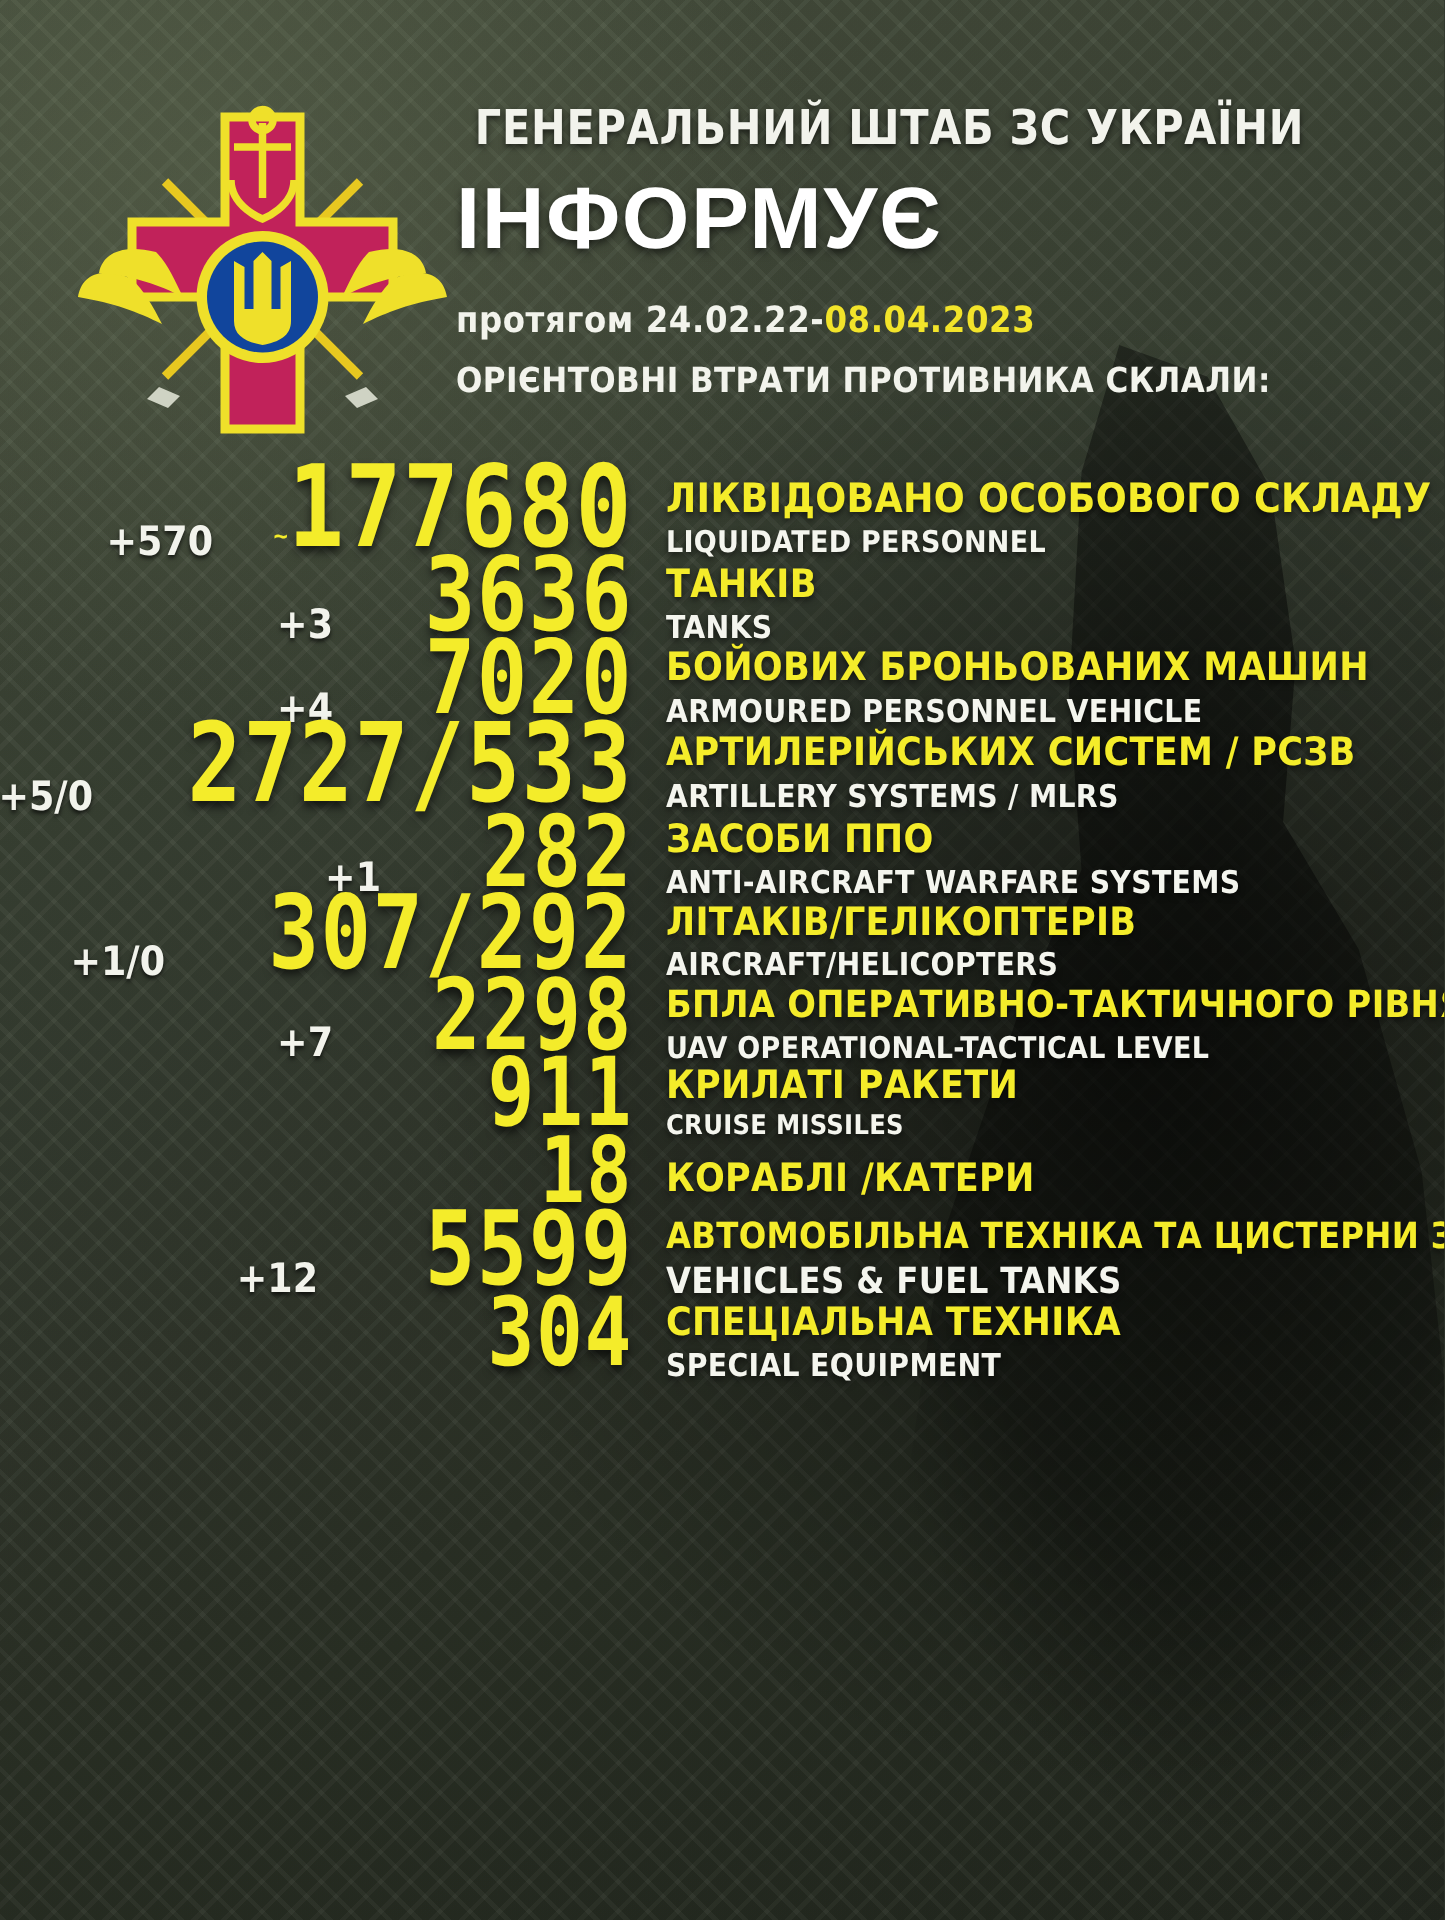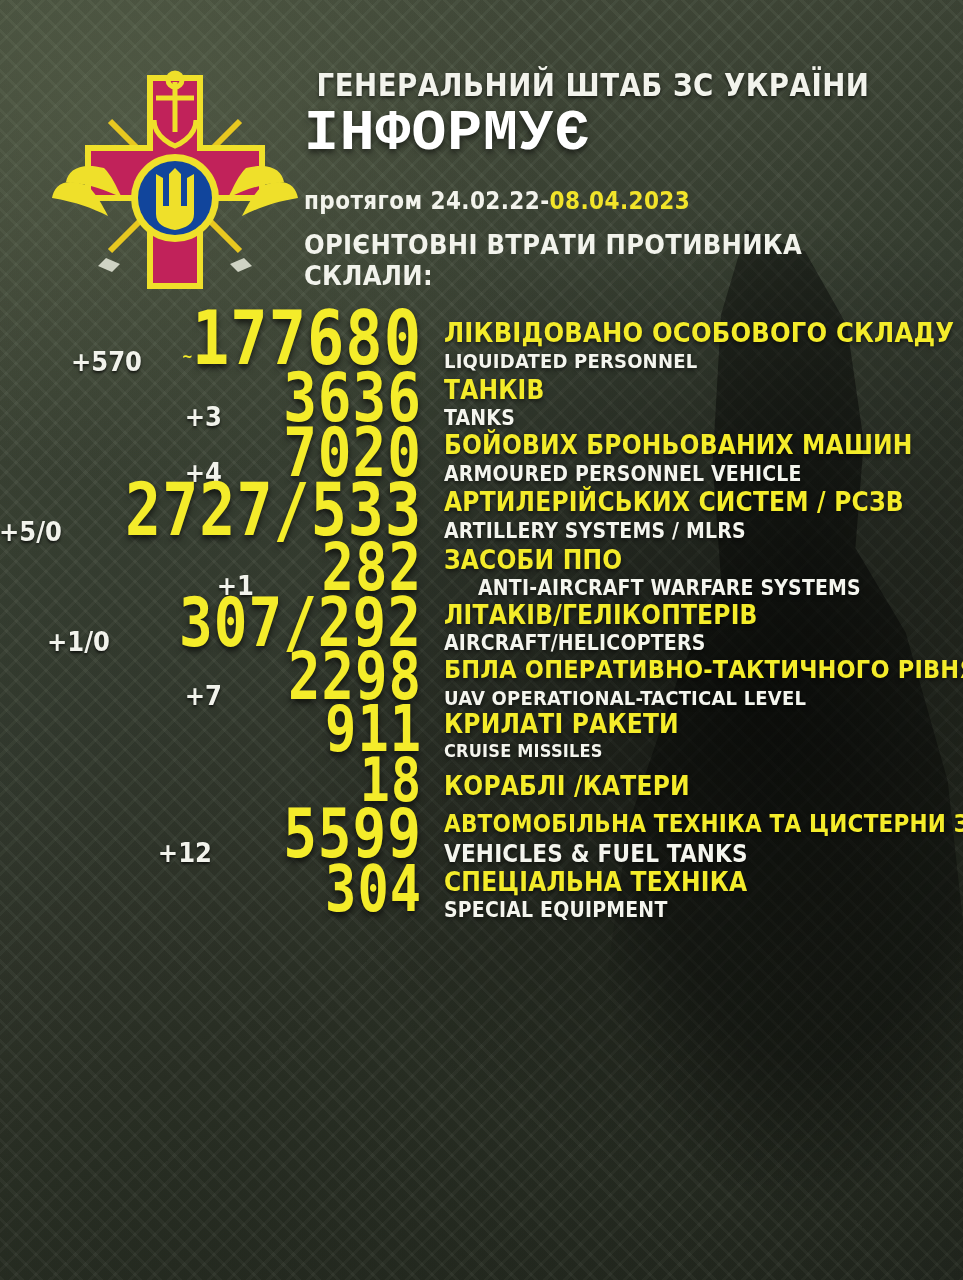--- a/index.html
+++ b/index.html
@@ -69,43 +69,44 @@
     font-family: "DejaVu Sans Condensed", "Liberation Sans", sans-serif;
     font-weight: bold;
     font-size: 32px;
     letter-spacing: 0.5px;
     color: #f2f3ec;
     text-transform: uppercase;
     transform: scaleX(0.96);
     text-shadow: 0 2px 4px rgba(0,0,0,0.6);
   }
   .hdr-line2 {
-    font-family: Liberation Mono, monospace;
+    font-family: Liberation Sans, sans-serif;
     font-weight: bold;
     font-size: 58px;
     line-height: 1.05;
+    margin-top: 12px;
     color: #ffffff;
     text-transform: uppercase;
     letter-spacing: 1px;
     text-shadow: 0 3px 6px rgba(0,0,0,0.6);
   }
   .hdr-period {
     margin-top: 22px;
     font-family: "DejaVu Sans Condensed", "Liberation Sans", sans-serif;
     font-weight: bold;
     font-size: 24px;
     color: #f2f3ec;
     letter-spacing: 0.4px;
   }
   .hdr-period .date-hl { color: #f2e42a; }
   .hdr-sub {
     margin-top: 14px;
     font-family: "DejaVu Sans Condensed", "Liberation Sans", sans-serif;
     font-weight: bold;
-    font-size: 27px;
+    font-size: 23px;
     color: #f2f3ec;
     text-transform: uppercase;
     letter-spacing: 0.3px;
   }
 
   
   #rows {
     position: relative;
     padding: 6px 0 0 0;
   }
@@ -193,21 +194,21 @@
   .r-apv .lab-en { font-size: 21px; }
   .r-apv .delta { right: 208px; bottom: -2px; }
 
   .r-art .digits { font-size: 60px; }
   .r-art .lab-ua { font-size: 26px; }
   .r-art .lab-en { font-size: 21px; }
   .r-art .delta { right: 368px; bottom: -2px; }
 
   .r-aaw .digits { font-size: 54px; }
   .r-aaw .lab-ua { font-size: 26px; }
-  .r-aaw .lab-en { font-size: 21px; margin-left: 34px; }
+  .r-aaw .lab-en { font-size: 21px; }
   .r-aaw .delta { right: 176px; bottom: -2px; }
 
   .r-air .digits { font-size: 56px; }
   .r-air .lab-ua { font-size: 26px; }
   .r-air .lab-en { font-size: 21px; }
   .r-air .delta { right: 320px; bottom: -2px; }
 
   .r-uav .digits { font-size: 54px; }
   .r-uav .lab-ua { font-size: 25px; }
   .r-uav .lab-en { font-size: 20px; }

